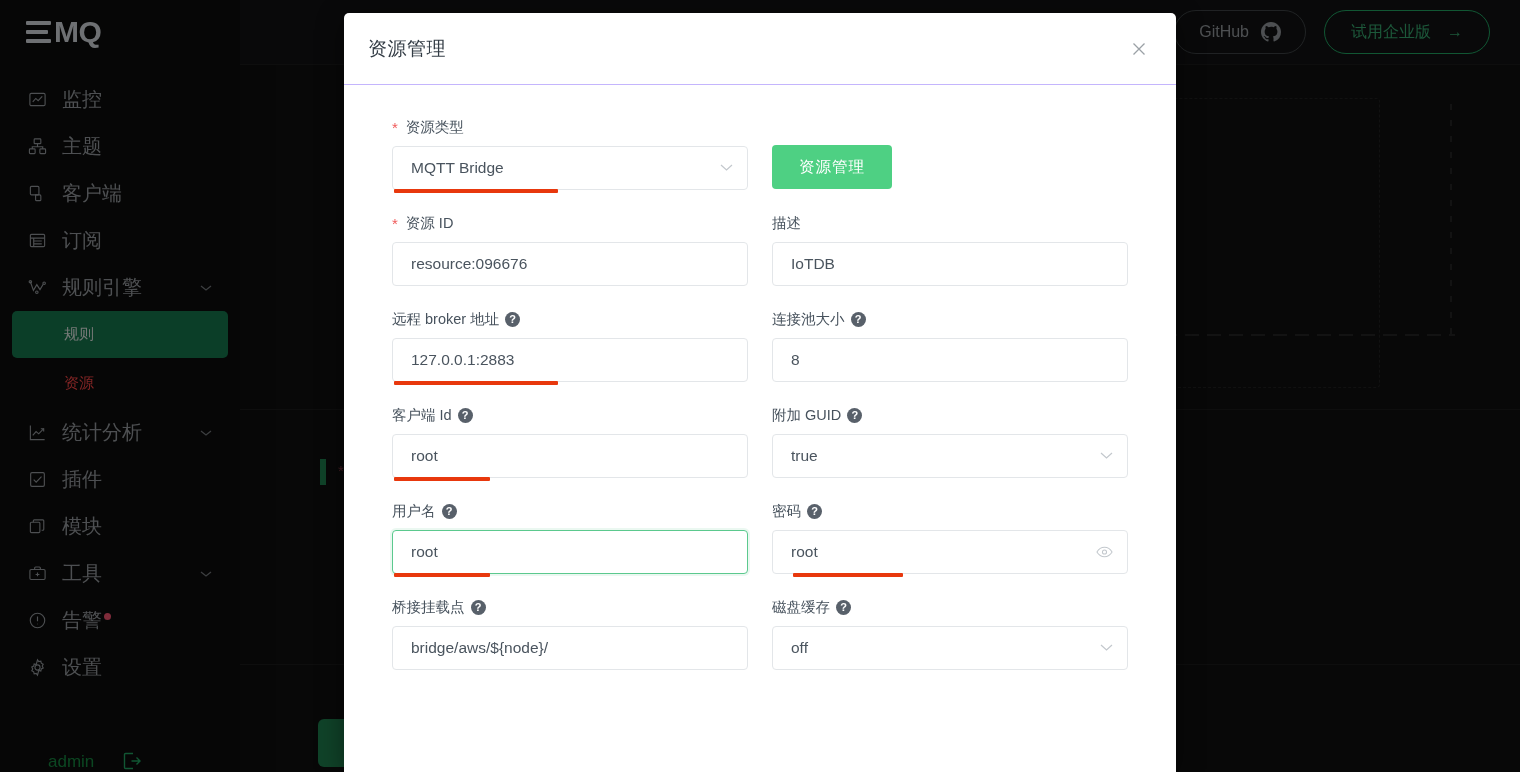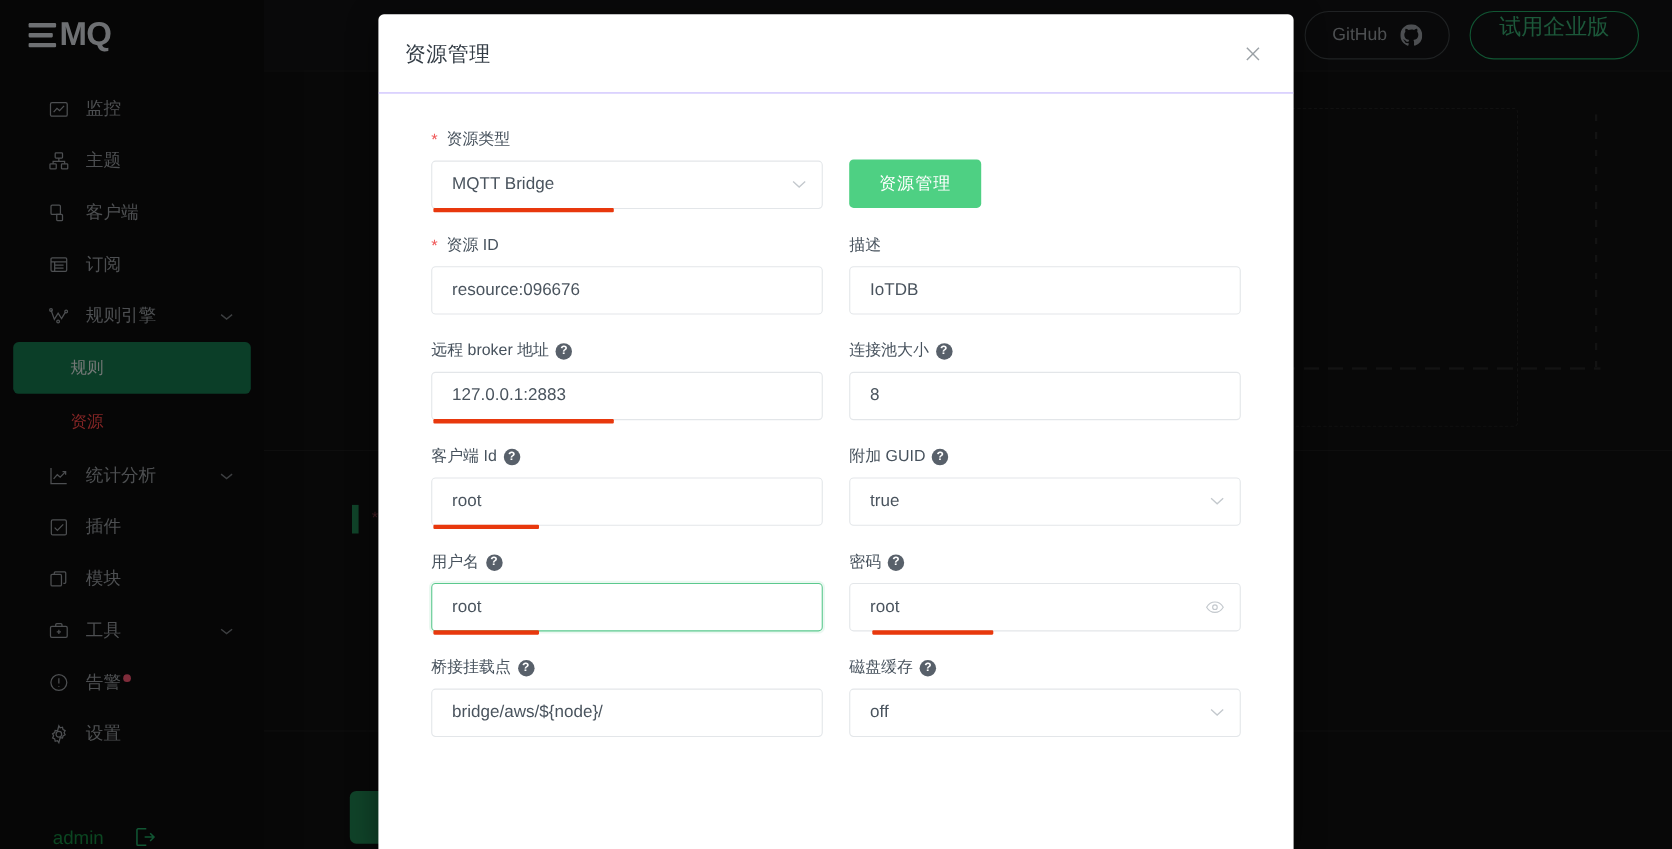--- a/index.html
+++ b/index.html
@@ -25,22 +25,22 @@
   }
   .logo-mark { display: flex; align-items: center; gap: 3px; }
   .logo-bars { display: flex; flex-direction: column; gap: 5px; width: 25px; }
   .logo-bars i { display: block; height: 4px; background: #c9cdd1; border-radius: 1px; }
   .logo-bars i:nth-child(2) { width: 86%; }
   .logo-text { color: #c9cdd1; font-size: 30px; font-weight: 700; letter-spacing: -0.5px; line-height: 1; }
 
   .nav { flex: 1 1 auto; padding-top: 12px; overflow: hidden; }
   .nav-item {
     height: 47px; display: flex; align-items: center;
-    padding-left: 28px; color: #8d9195; font-size: 16px;
-    position: relative; cursor: pointer; user-select: none; margin-left: 16px;
+    padding-left: 28px; color: #8d9195; font-size: 20px;
+    position: relative; cursor: pointer; user-select: none;
   }
   .nav-item .ico { width: 26px; display: inline-flex; align-items: center; color: #8d9195; flex: 0 0 26px; }
   .nav-item .lbl { margin-left: 8px; white-space: nowrap; }
   .nav-item .chev {
     position: absolute; right: 28px; color: #6e7276; font-size: 10px;
     display: inline-block;
   }
   .nav-item .chev.up { transform: rotate(180deg); }
   .alarm-dot {
     width: 7px; height: 7px; border-radius: 50%;
@@ -67,24 +67,23 @@
     height: 64px; display: flex; align-items: center; justify-content: flex-end;
     gap: 18px; padding-right: 30px; background: #111213;
   }
   .gh-btn {
     height: 44px; padding: 0 24px; border-radius: 22px;
     border: 1px solid #3b3f42; color: #8d9195; font-size: 16px;
     display: inline-flex; align-items: center; gap: 12px; cursor: pointer;
   }
   .trial-btn {
     height: 44px; padding: 0 26px; border-radius: 22px;
-    border: 1px solid #1f9d5e; color: #34a06a; font-size: 20px;
+    border: 1px solid #1f9d5e; color: #34a06a; font-size: 16px;
     display: inline-flex; align-items: center; gap: 16px; cursor: pointer;
     background: transparent;
-    flex-direction: column;
   }
   #page-body { position: relative; height: 708px; background: #0d0d0d; padding: 0; }
   .bg-panel {
     position: absolute; left: 36px; right: 0; top: 0; bottom: 0;
     background: #0f0f0f;
   }
   .bg-hint {
     position: absolute; top: 12px; left: 0; right: 0;
     color: #5c6064; font-size: 14px; white-space: nowrap;
     padding-left: 560px;

